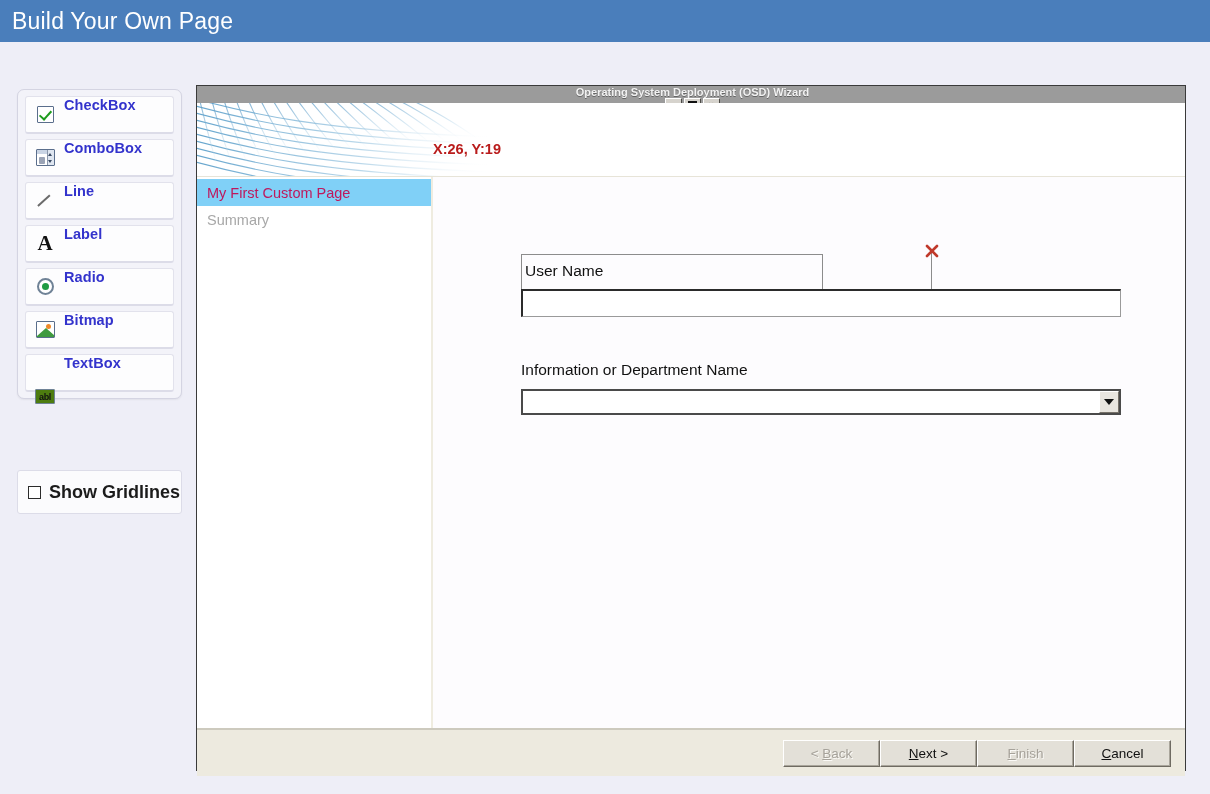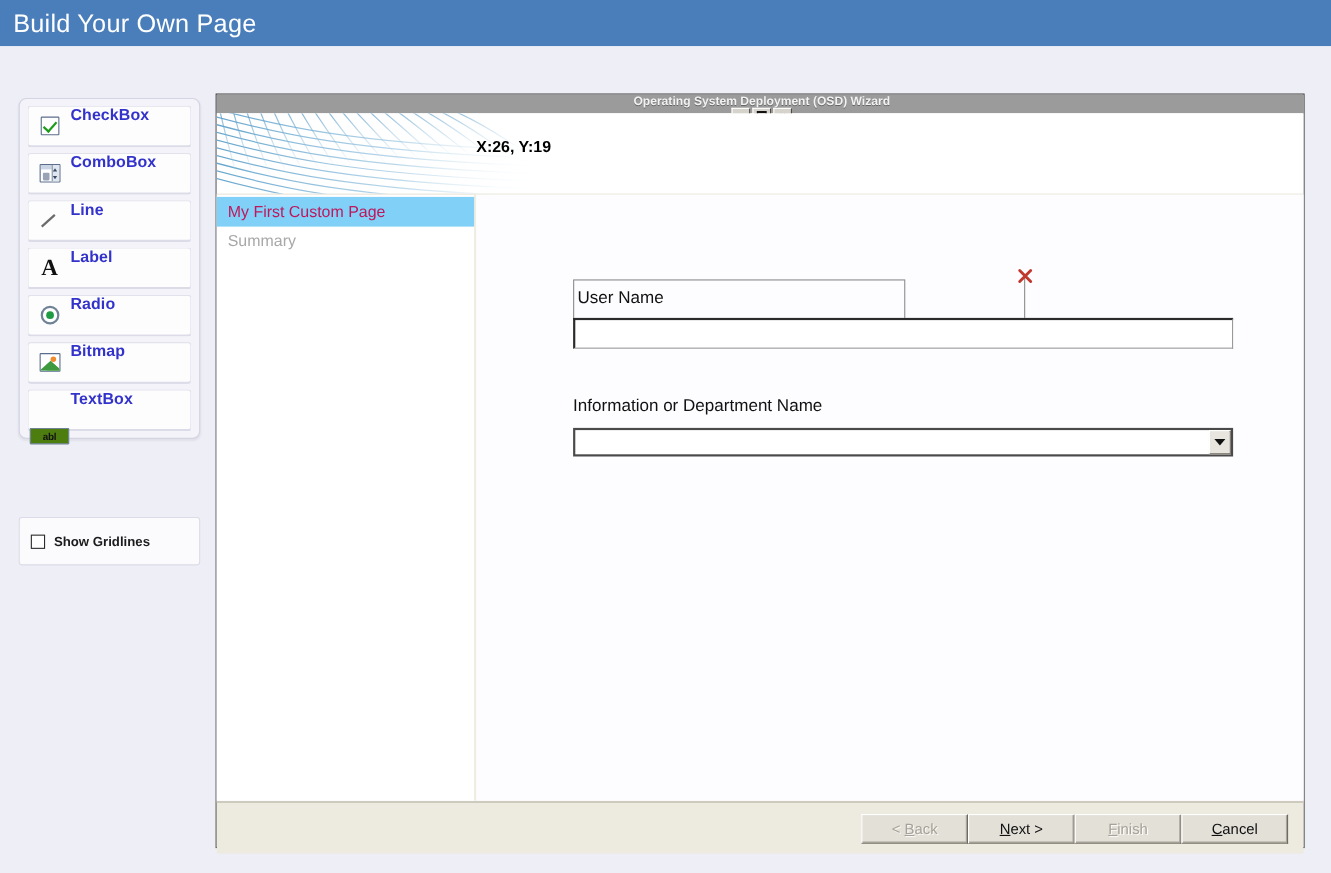--- a/index.html
+++ b/index.html
@@ -93,37 +93,37 @@
   .ico-bmp {
     width: 19px; height: 17px; border: 1.4px solid #5a6e8c; background:#fff;
     position: relative; overflow: hidden; border-radius:1px;
   }
   .ico-bmp .sun { position:absolute; right:3px; top:2px; width:5px;height:5px;border-radius:50%;background:#f08a2a; }
   .ico-bmp .hill { position:absolute; left:-1px; bottom:0; width:0;height:0;
     border-left:10px solid transparent;border-right:10px solid transparent;border-bottom:9px solid #3f9a3f; }
   .ico-bmp .hill2 { position:absolute; right:-2px; bottom:0; width:0;height:0;
     border-left:7px solid transparent;border-right:7px solid transparent;border-bottom:6px solid #6ebf55; }
   .ico-text {
-    width: 36px; height: 15px; border: 1.4px solid #6f8296; background:#4d7c0f;
+    width: 20px; height: 15px; border: 1.4px solid #6f8296; background:#4d7c0f;
     display:flex; align-items:center; justify-content:center; border-radius:1px;
     font-size: 9px; font-weight: bold; color:#111; letter-spacing: -.3px; margin-top: 48px;
   }
 
   
   #gridlines-box {
     position: absolute; left: 17px; top: 428px;
     width: 165px; height: 44px;
     background: #fbfbfd; border: 1px solid #dcdce8; border-radius: 3px;
     display: flex; align-items: center; padding-left: 10px;
   }
   #gridlines-box .cb {
     width: 13px; height: 13px; border: 1.6px solid #2b2b2b;
     background: #ffffff; margin-right: 8px;
   }
-  #gridlines-box .lbl { font-size: 12px; color: #1b1b1b; font-weight: bold; }
+  #gridlines-box .lbl { font-size: 18px; color: #1b1b1b; font-weight: bold; }
 
   
   #wizard {
     position: absolute; left: 196px; top: 43px;
     width: 990px; height: 686px;
     border: 1px solid #3a3a3a;
     background: #fdfdff;
   }
   #wiz-titlebar {
     height: 17px; background: #9b9b9b;
@@ -147,22 +147,22 @@
   .winbtn .min { width:8px;height:2px;background:#111; margin-top:6px; }
   .winbtn .max { width:9px;height:8px;border:1.4px solid #111;border-top-width:2.4px; }
 
   
   #wiz-banner {
     position: relative; height: 74px; background: #ffffff; overflow: hidden;
     border-bottom: 1px solid #e7e4d8;
   }
   #wiz-banner .mesh { position:absolute; left:0; top:0; width:300px; height:74px; }
   #wiz-banner .coord {
-    position: absolute; left: 236px; top: 23px;
-    color: #000000; font-weight: bold; font-size: 14.5px;
+    position: absolute; left: 236px; top: 38px;
+    color: #b91c1c; font-weight: bold; font-size: 14.5px;
   }
 
   
   #wiz-body { display: flex; height: 551px; background: #fdfdff; }
   #wiz-nav {
     width: 236px; min-width: 236px; background: #ffffff;
     border-right: 2px solid #efece0;
     padding-top: 2px;
   }
   .nav-item {

